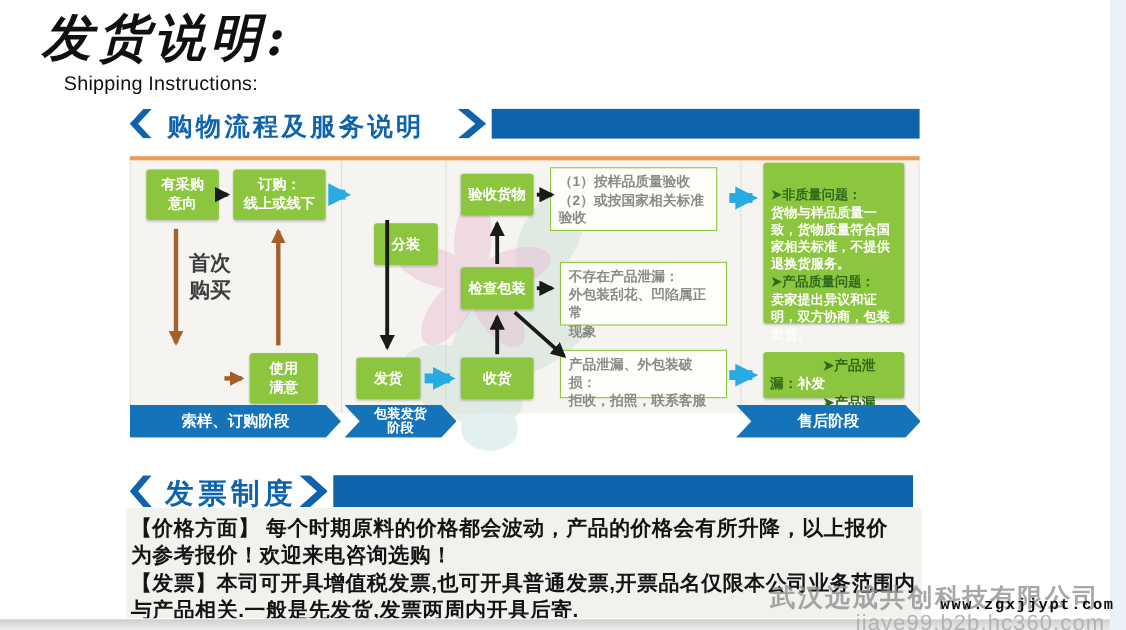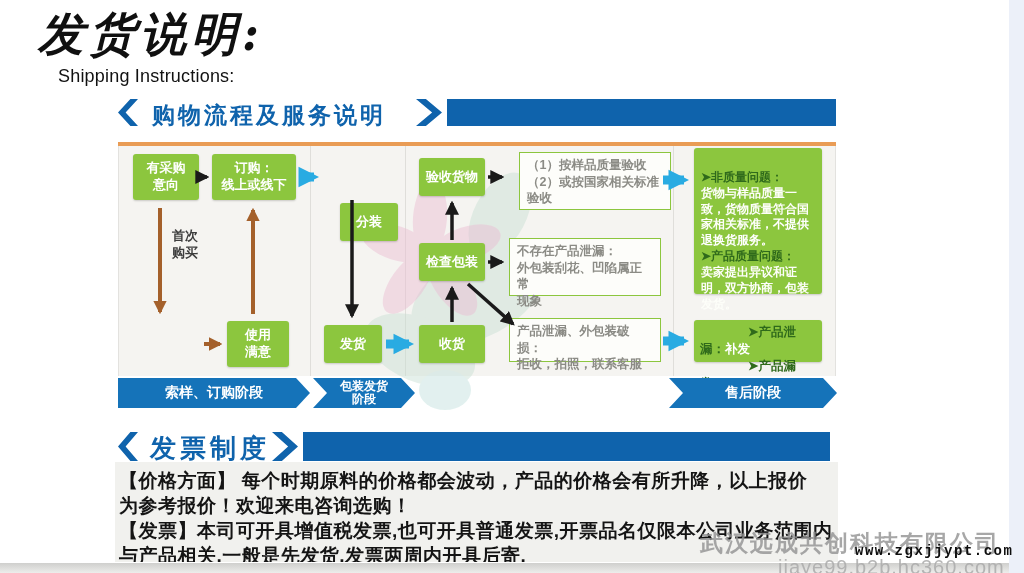--- a/index.html
+++ b/index.html
@@ -57,21 +57,21 @@
     text-align:center; font-weight:bold; font-size:13px; line-height:1.3;
     box-shadow:0 1px 2px rgba(0,0,0,.18);
   }
   .note {
     position:absolute; background:#FDFDFA; border:1px solid #8CC63E;
     color:#8B8B85; font-weight:bold; font-size:12.5px; line-height:1.32;
     padding:4px 7px;
   }
   #first-buy-label {
     position:absolute; left:172px; top:228px; color:#3d3d3d;
-    font-size:13px; font-weight:bold; line-height:1.3;
+    font-size:19px; font-weight:bold; line-height:1.3;
   }
 
   #policy-box {
     position:absolute; left:694px; top:148px; width:128px; height:146px;
     background:#8CC63E; border-radius:3px; padding:22px 7px;
     font-size:12px; line-height:1.32; font-weight:bold; color:#fff;
     box-shadow:0 1px 2px rgba(0,0,0,.18);
   }
   .seg-head { display:block; color:#2F6A1B; }
   .seg-body { color:#FDFEF9; }
@@ -81,21 +81,21 @@
     position:absolute; left:694px; top:320px; width:128px; height:42px;
     background:#8CC63E; border-radius:3px; padding:4px 6px;
     font-size:12.5px; line-height:1.35; font-weight:bold;
     box-shadow:0 1px 2px rgba(0,0,0,.18);
   }
   .reissue-label { color:#2F6A1B;margin-left:48px; }
   .reissue-value { color:#fff; }
 
   
   .stage {
-    position:absolute; top:378px; height:30px; background:#1573B9;
+    position:absolute; top:368px; height:30px; background:#1573B9;
     color:#fff; font-weight:bold; font-size:14px;
     display:flex; align-items:center; justify-content:center; text-align:center;
   }
   .stage-first { clip-path:polygon(0 0, calc(100% - 14px) 0, 100% 50%, calc(100% - 14px) 100%, 0 100%); }
   .stage-mid   { clip-path:polygon(0 0, calc(100% - 14px) 0, 100% 50%, calc(100% - 14px) 100%, 0 100%, 14px 50%); }
 
   
   #invoice-text-panel {
     position:absolute; left:115px; top:462px; width:723px; height:100px;
     background:#F1F1EE; overflow:hidden; padding:6px 4px 0 4px;
@@ -177,21 +177,21 @@
   <div class="node" style="left:419px; top:243px; width:66px; height:38px;">检查包装</div>
   <div class="node" style="left:419px; top:158px; width:66px; height:38px;">验收货物</div>
   <div class="node" style="left:419px; top:325px; width:66px; height:38px;">收货</div>
   <div class="node" style="left:324px; top:325px; width:58px; height:38px;">发货</div>
   <div class="node pre" style="left:227px; top:321px; width:62px; height:46px;">使用
 满意</div>
 
   <div id="first-buy-label" class="pre">首次
 购买</div>
 
-  <div class="note pre" style="left:519px; top:152px; width:152px; height:58px;">（1）按样品质量验收
+  <div class="note pre" style="left:500px; top:152px; width:152px; height:58px;">（1）按样品质量验收
 （2）或按国家相关标准
 验收</div>
   <div class="note pre" style="left:509px; top:238px; width:152px; height:58px;">不存在产品泄漏：
 外包装刮花、凹陷属正常
 现象</div>
   <div class="note pre" style="left:509px; top:318px; width:152px; height:44px;">产品泄漏、外包装破损：
 拒收，拍照，联系客服</div>
 
   <div id="policy-box">
     <span class="seg-head">➤非质量问题：</span><span class="seg-body">货物与样品质量一致，货物质量符合国家相关标准，</span><span class="seg-em">不提供退换货服务。</span>

